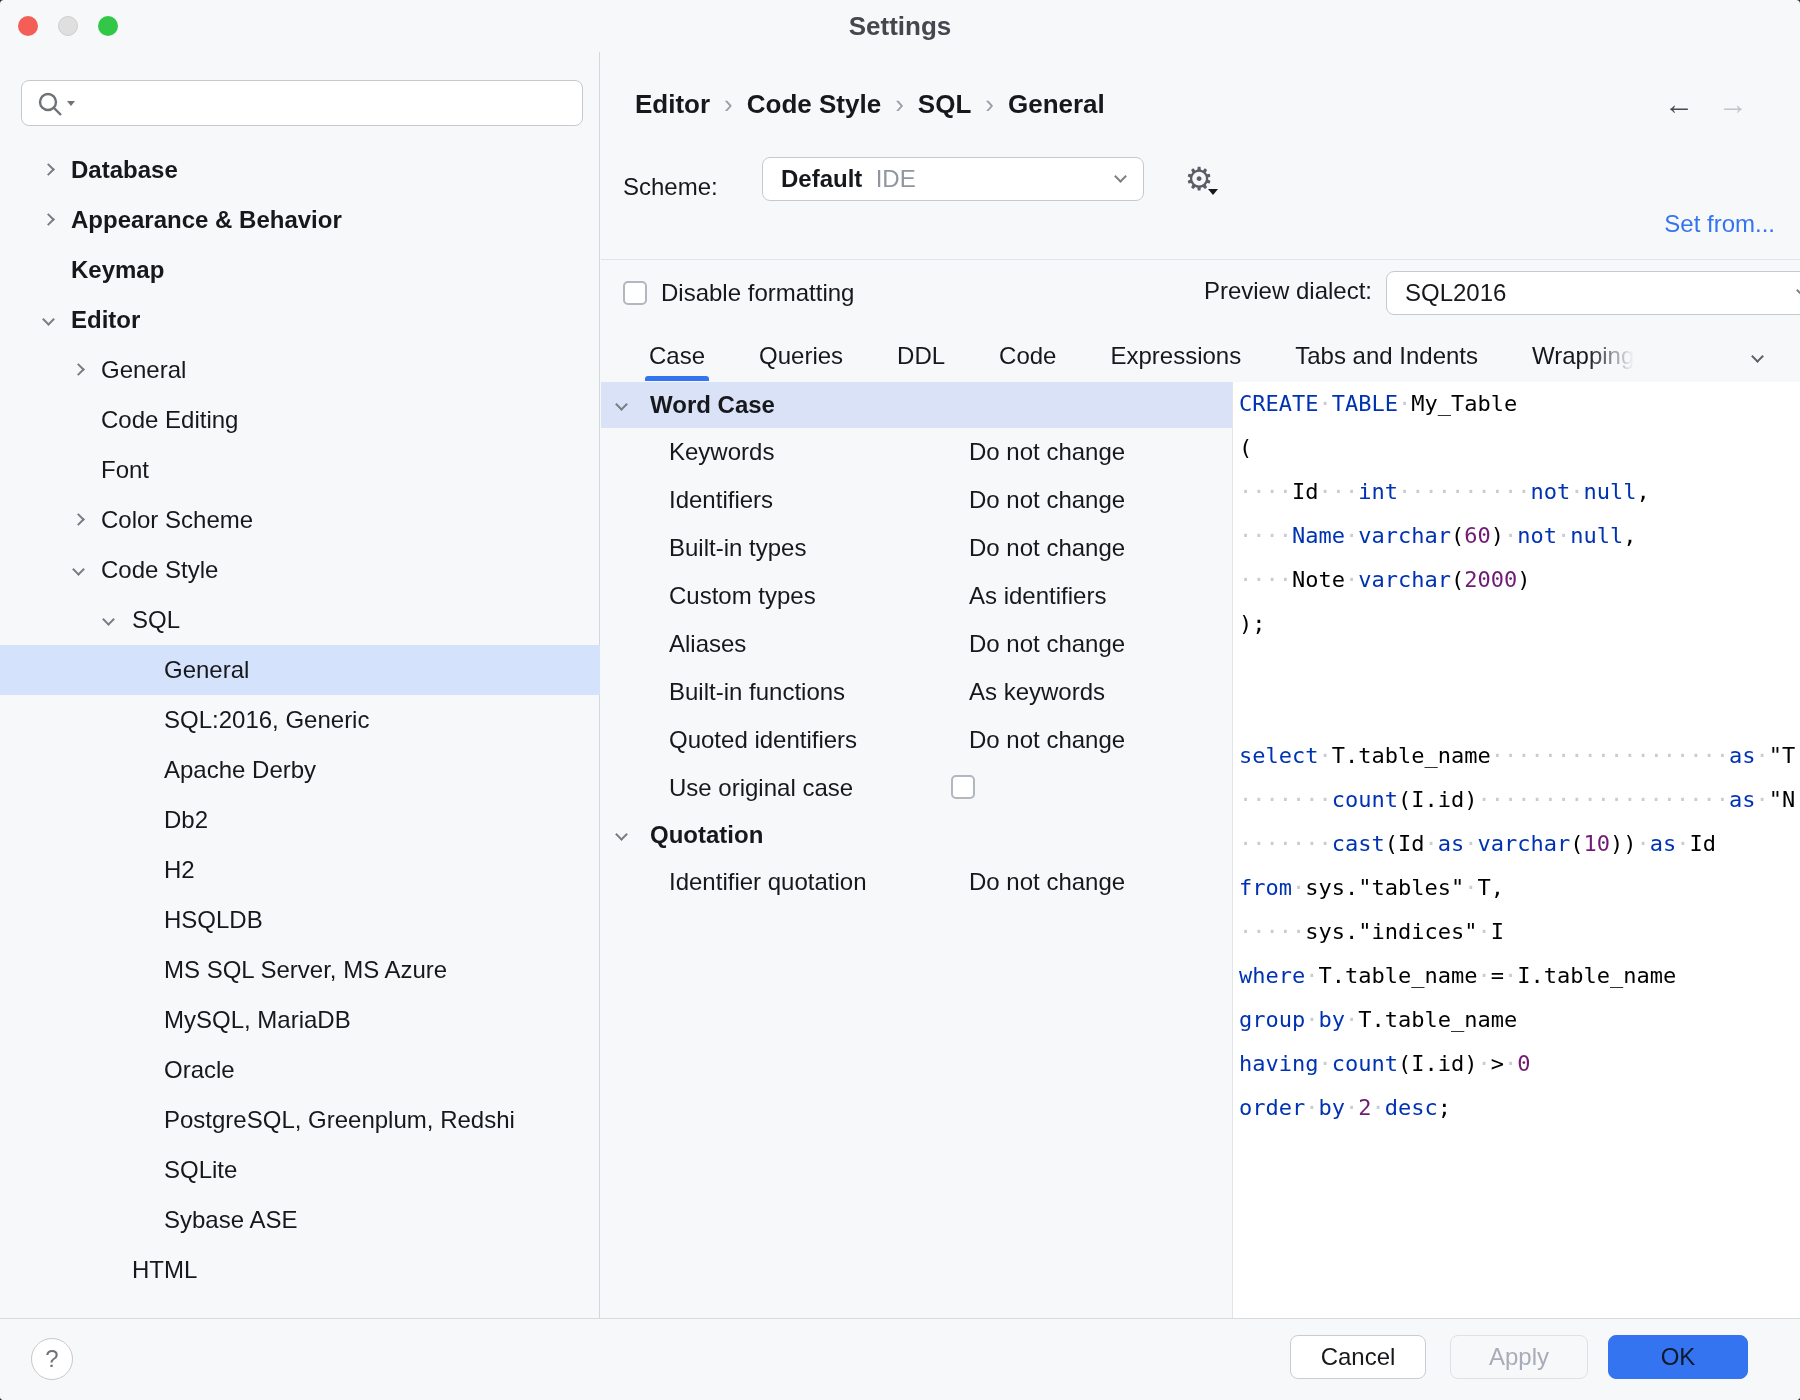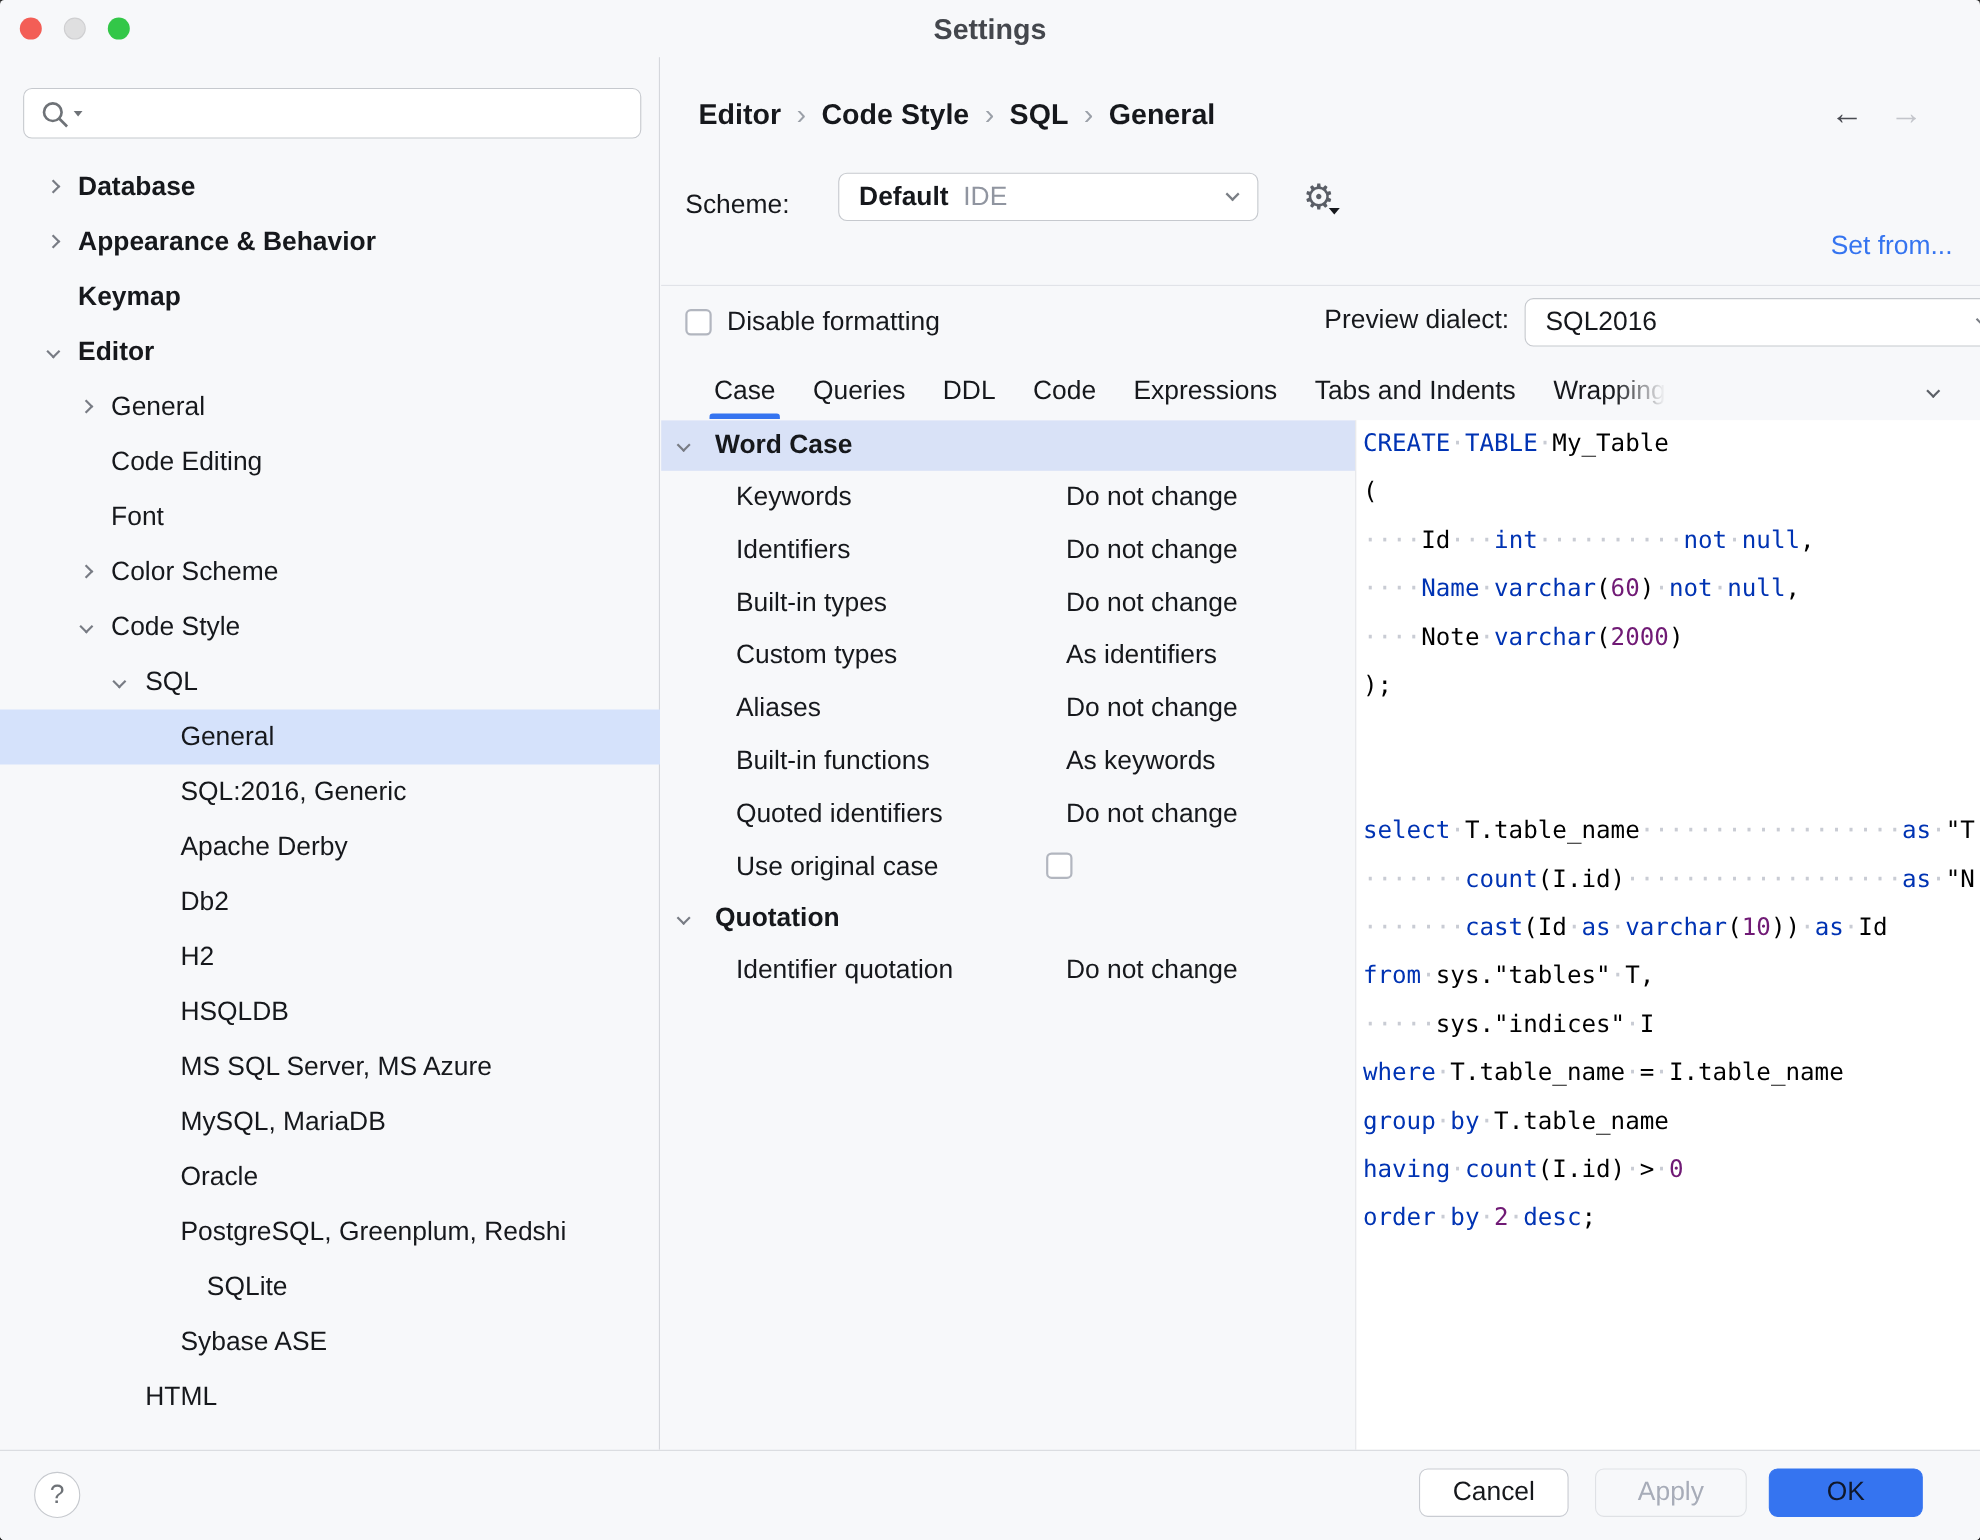--- a/index.html
+++ b/index.html
@@ -59,21 +59,21 @@
   #hdr-divider { position:absolute; left:0; top:207px; width:1199px; height:1px; background:#e1e3e8; }
 
   
   .cbx { width:24px; height:24px; background:#fff; border:2px solid #b2b6bf; border-radius:5px; }
   #disable-row { position:absolute; left:22px; top:227px; display:flex; align-items:center; gap:14px; }
   #disable-row .cap { font-size:24px; }
   #dialect-label { position:absolute; right:428px; top:227px; height:24px; line-height:24px; font-size:24px; }
   #dialect-select { left:785px; top:219px; width:440px; height:44px; }
 
   
-  #tabs { position:absolute; left:48px; top:278px; height:51px; display:flex; gap:34px;align-items:center; }
+  #tabs { position:absolute; left:48px; top:278px; height:51px; display:flex; gap:54px;align-items:center; }
   .tab { position:relative; height:51px; display:flex; align-items:center; font-size:24px; white-space:nowrap; }
   .tab.active::after { content:""; position:absolute; left:-4px; right:-4px; bottom:0; height:5px;
                        background:#3574f0; border-radius:3px 3px 0 0; }
   .tab-fade { max-width:108px; overflow:hidden;
               background:linear-gradient(90deg,#16181c 55%, rgba(22,24,28,0));
               -webkit-background-clip:text; background-clip:text; color:transparent; }
   #tabs-more { position:absolute; left:1152px; top:295px; width:16px; height:16px; }
   #tabs-more .chev { border-color:#5c6067; }
 
   
@@ -192,21 +192,21 @@
         <div class="trow">
           <span class="lbl" style="left: 164px;">MySQL, MariaDB</span>
         </div>
         <div class="trow">
           <span class="lbl" style="left: 164px;">Oracle</span>
         </div>
         <div class="trow">
           <span class="lbl" style="left: 164px;">PostgreSQL, Greenplum, Redshi</span>
         </div>
         <div class="trow">
-          <span class="lbl" style="left: 164px; margin-left: 24px;">SQLite</span>
+          <span class="lbl" style="left: 164px;">SQLite</span>
         </div>
         <div class="trow">
           <span class="lbl" style="left: 164px;">Sybase ASE</span>
         </div>
         <div class="trow">
           <span class="lbl" style="left: 132px;">HTML</span>
         </div>
       </div>
   </div>
 

